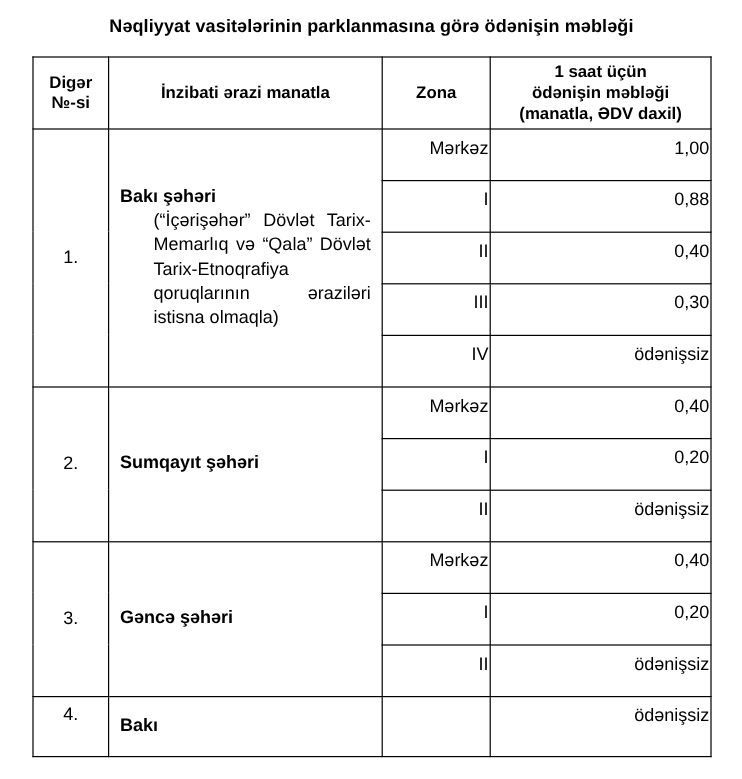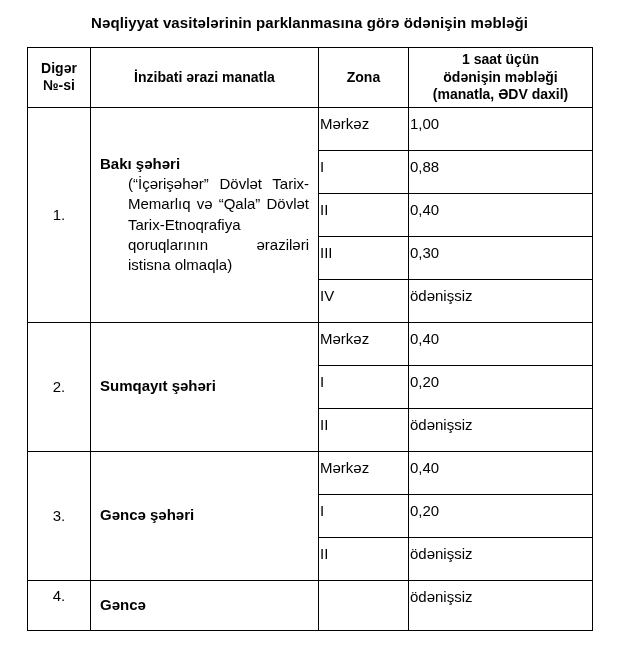--- a/index.html
+++ b/index.html
@@ -52,21 +52,21 @@
   td.unit {
     font-size: 15px;
     vertical-align: middle;
     padding: 6px 9px;
     line-height: 1.35;
   }
   .unit-name { font-weight: bold; display: block; }
   .unit-note { display: block; text-align: justify; margin-left: 28px; }
   td.zone, td.fee {
     font-size: 15px;
-    text-align: left;
+    text-align: right;
     vertical-align: top;
     padding-top: 7px;
     margin-top: 44px;
   }
 </style>
 </head>
 <body>
 
 <div class="page">
   <div class="doc-title">Nəqliyyat vasitələrinin parklanmasına görə ödənişin məbləği</div>
@@ -147,20 +147,20 @@
         <td class="fee">0,20</td>
       </tr>
       <tr class="zone-row">
         <td class="zone">II</td>
         <td class="fee">ödənişsiz</td>
       </tr>
 
       <tr class="last-row">
         <td class="num top">4.</td>
         <td class="unit">
-          <span class="unit-name">Gəncə</span>
+          <span class="unit-name">Bakı</span>
         </td>
         <td class="zone"></td>
         <td class="fee">ödənişsiz</td>
       </tr>
     </tbody>
   </table>
 </div>
 
 </body></html>

